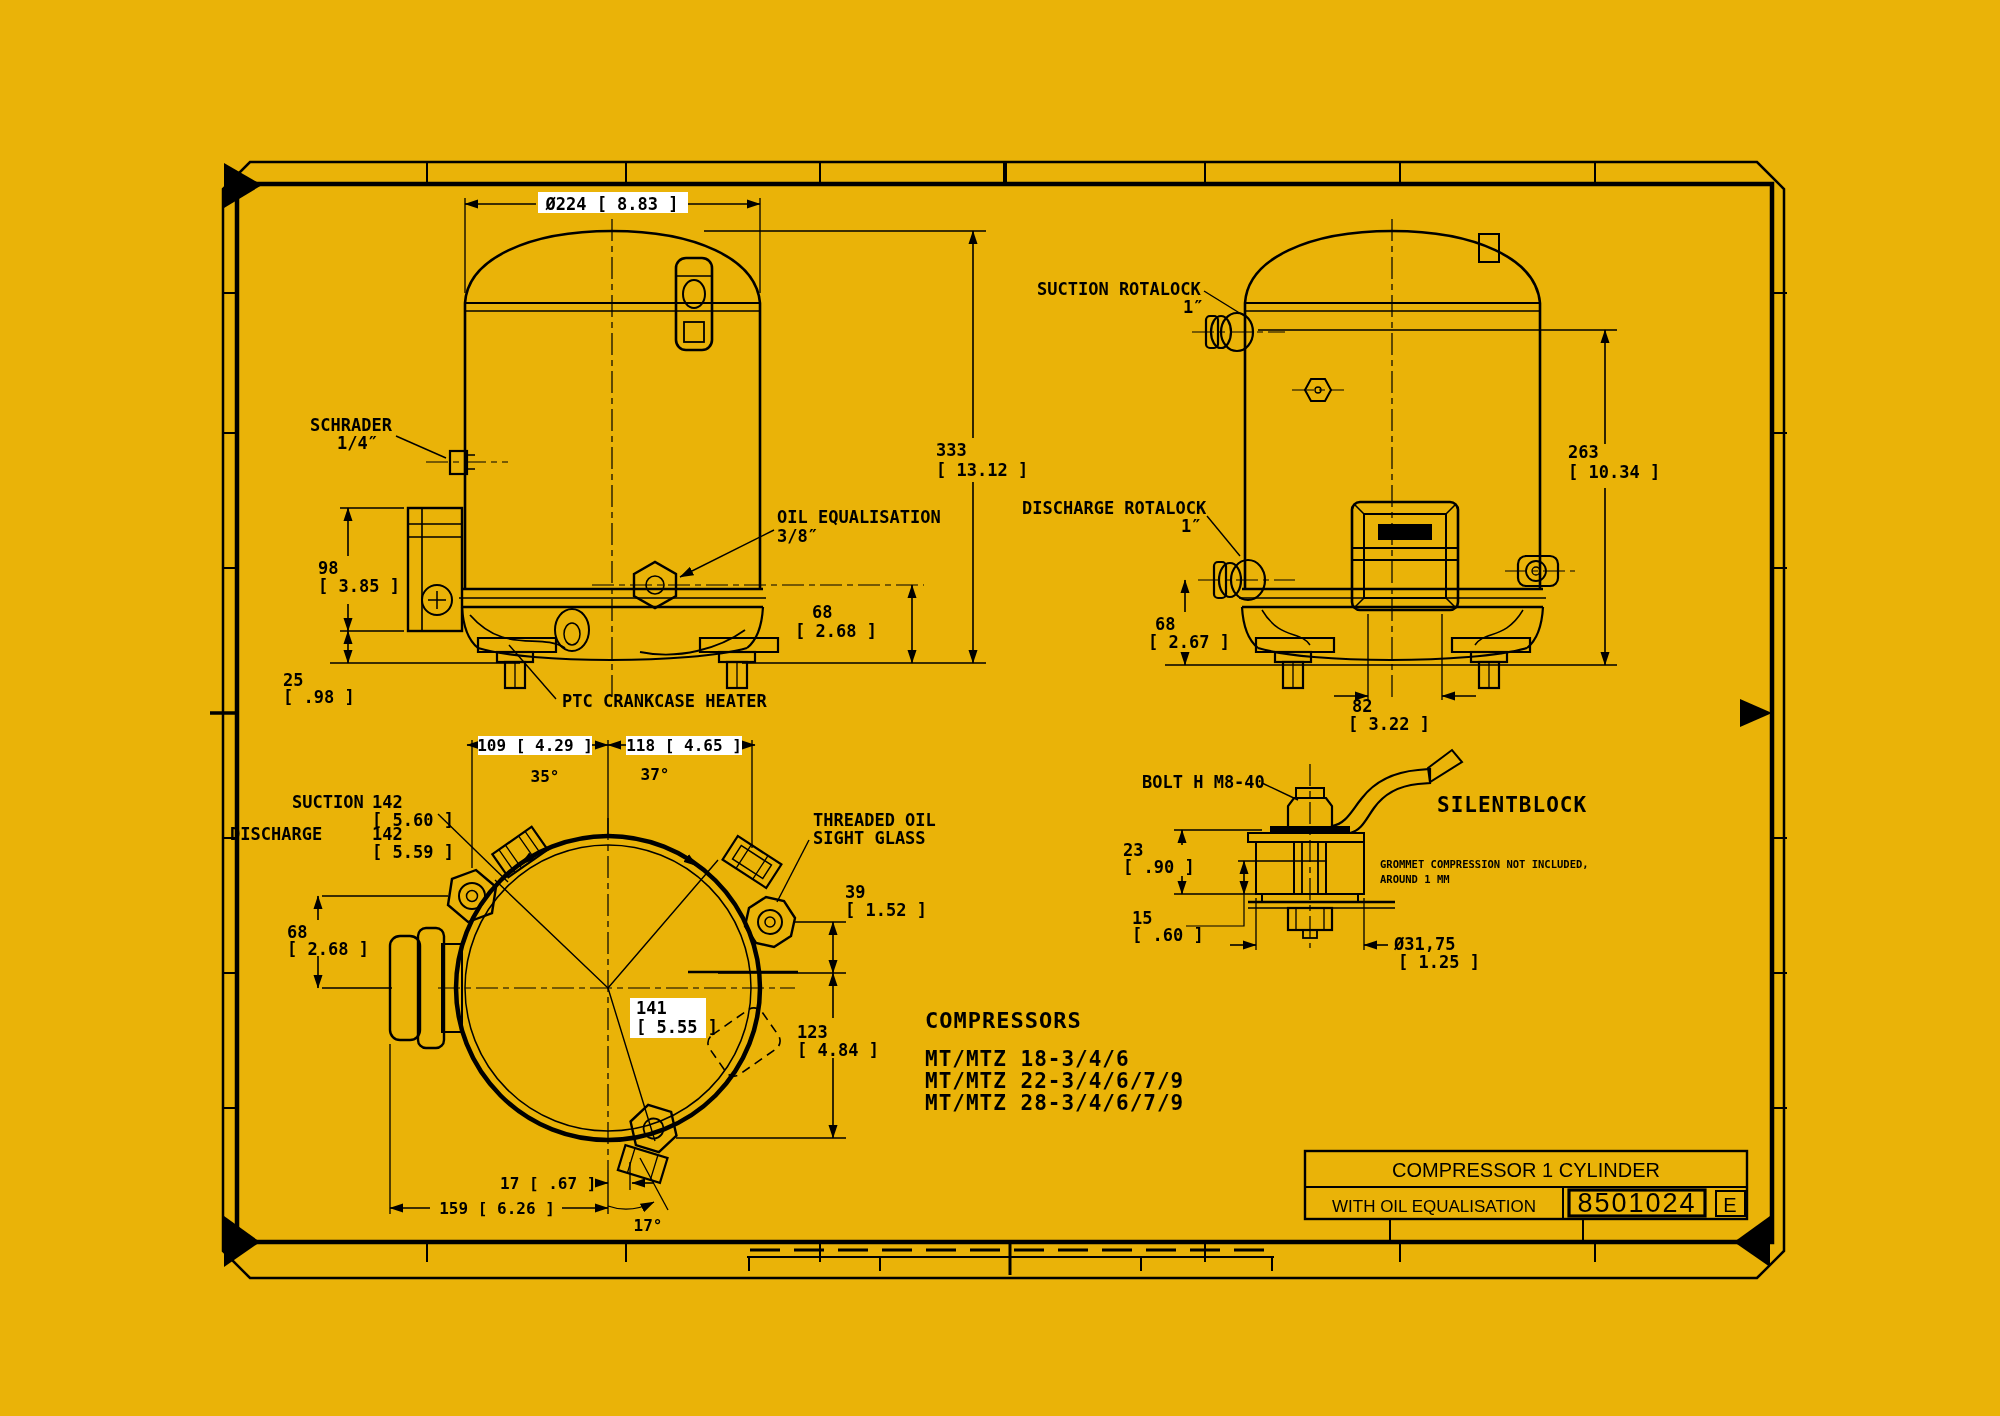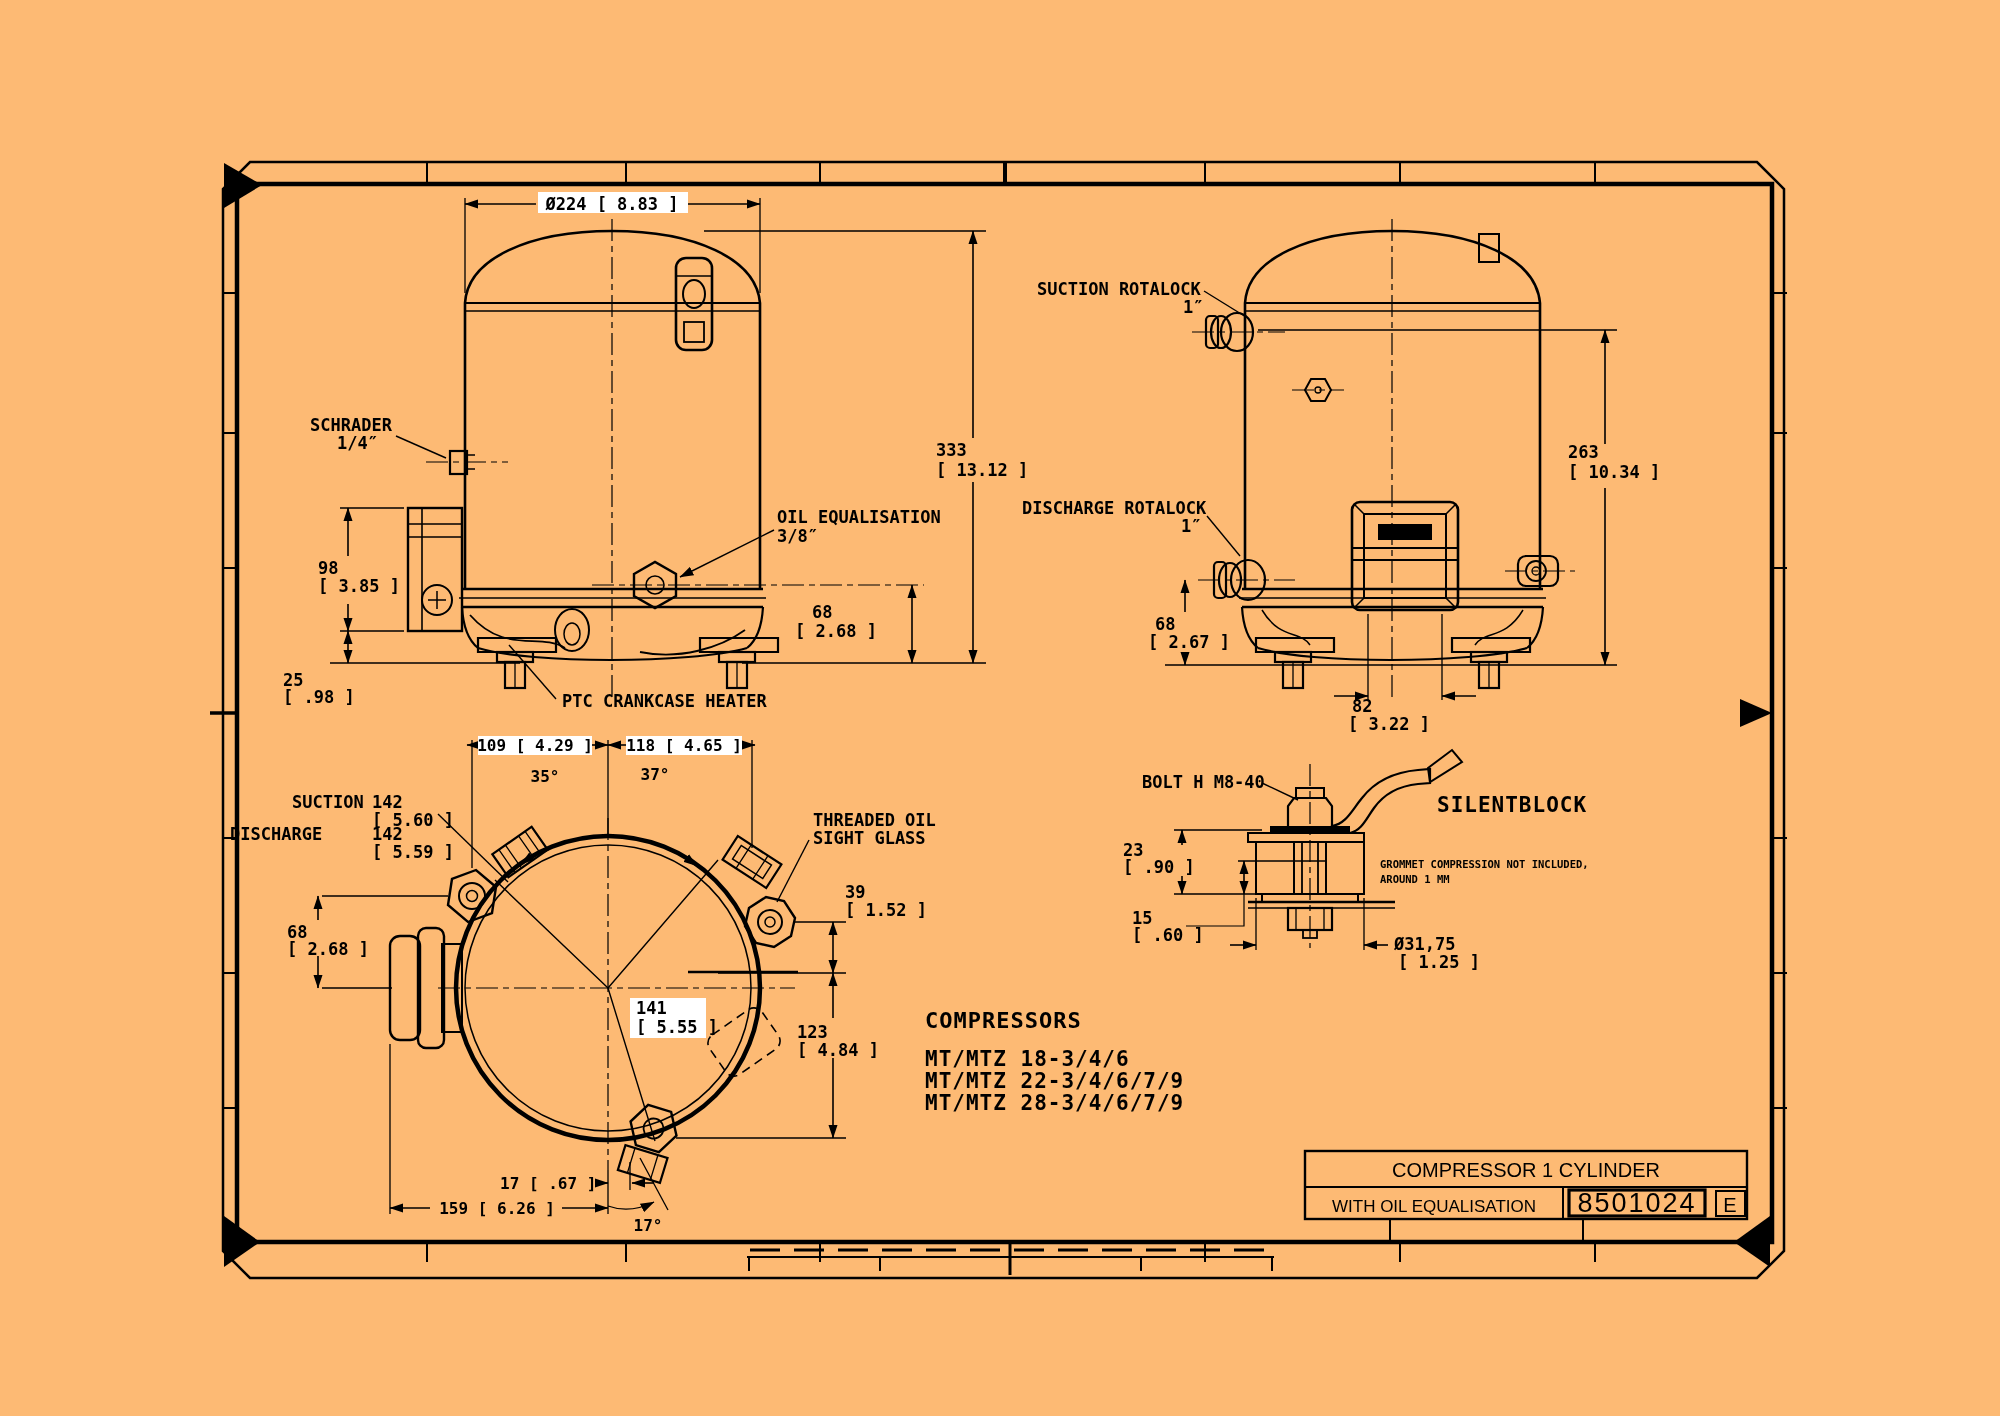--- a/index.html
+++ b/index.html
@@ -1,16 +1,16 @@
 <!DOCTYPE html>
 <html><head>
 <meta charset="utf-8">
 <style>
   html,body{margin:0;padding:0;background:#fff;}
-  .sheet{position:relative;width:2000px;height:1416px;background:#fdba74;overflow:hidden;}
+  .sheet{position:relative;width:2000px;height:1416px;background:#eab308;overflow:hidden;}
   svg{position:absolute;left:0;top:0;}
   .ct{font-family:"DejaVu Sans Mono",monospace;font-weight:bold;fill:#000;}
   .f10{font-size:10.5px;}
   .f16{font-size:16px;}
   .f17{font-size:17px;}
   .f21{font-size:21px;letter-spacing:1px;}
   .f22{font-size:22px;letter-spacing:1px;}
   .tb{font-family:"Liberation Sans",sans-serif;fill:#000;}
   .tb20{font-size:20px;}
   .tb17{font-size:17px;}

